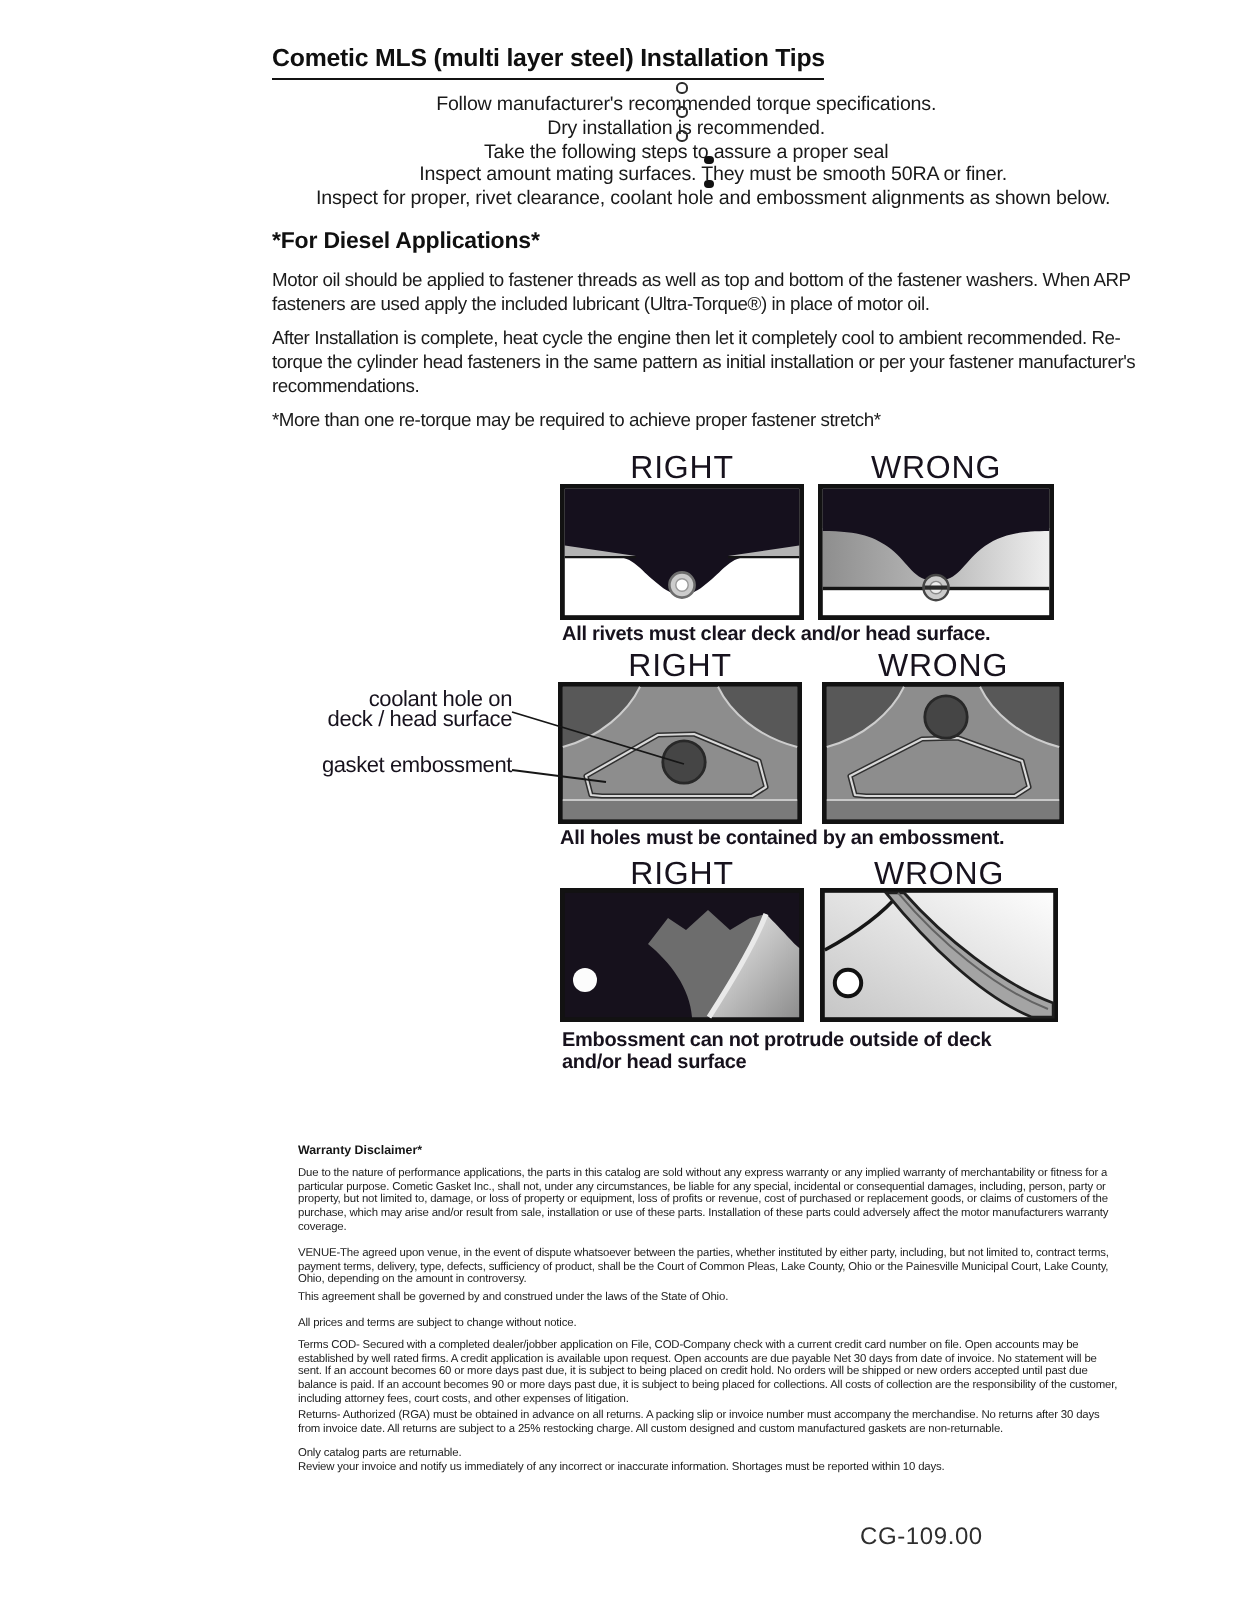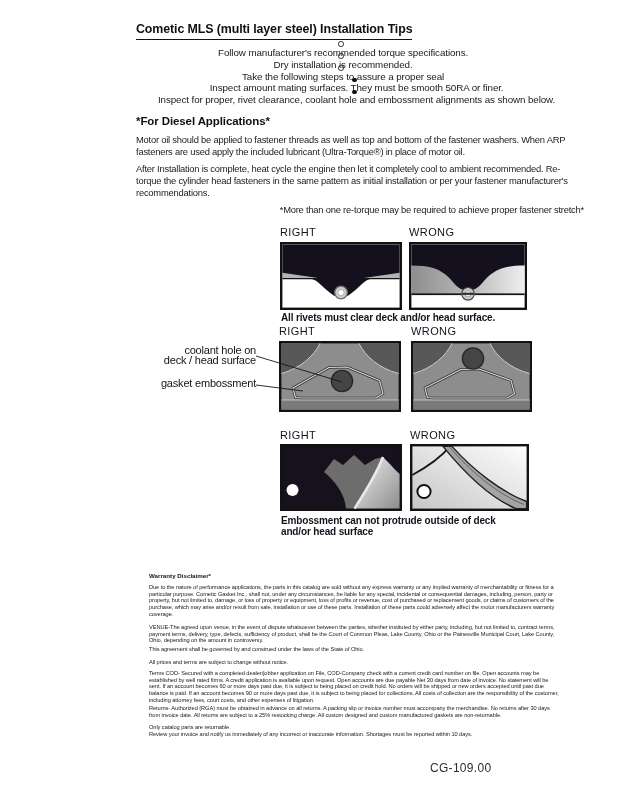--- a/index.html
+++ b/index.html
@@ -9,21 +9,21 @@
   .title{left:92px;top:22px;font-size:12.4px;font-weight:700;color:#101010;
          border-bottom:1.8px solid #131313;padding-bottom:2.5px;line-height:14px;letter-spacing:-0.1px;}
   .bullets{left:87px;top:41px;}
   .b-row{display:flex;align-items:center;height:12.2px;white-space:nowrap;
          font-size:9.8px;letter-spacing:-0.1px;color:#191919;flex-direction:column;}
   .b-row.sub{margin-left:27px;}
   .o-mark{flex:0 0 auto;width:3.6px;height:3.6px;border:1px solid #2c2c2c;border-radius:50%;margin-right:4px;}
   .f-mark{flex:0 0 auto;width:4.2px;height:4.2px;background:#111;border-radius:50%;margin-right:4px;}
   .h2{left:92px;top:115px;font-size:11.5px;font-weight:700;color:#101010;letter-spacing:-0.1px;}
   .para{left:92px;width:448px;font-size:9.4px;line-height:12px;letter-spacing:-0.22px;color:#1b1b1b;margin:0;}
-  .rw-label{font-size:11px;font-weight:500;letter-spacing:0.4px;color:#17121d;}
+  .rw-label{font-size:16px;font-weight:500;letter-spacing:0.4px;color:#17121d;text-align:center;}
   .caption{font-size:10px;font-weight:700;color:#17121d;letter-spacing:-0.15px;line-height:11px;}
   .callout{font-size:11px;color:#17121d;letter-spacing:-0.2px;line-height:10.3px;text-align:right;}
   .panel{display:block;}
   .warranty{left:105px;top:572px;width:412px;}
   .w-head{position:absolute;left:0;top:0;font-size:6.2px;font-weight:700;color:#151515;}
   .w-p{position:absolute;left:0;width:412px;font-size:5.7px;line-height:6.7px;
        letter-spacing:-0.08px;color:#222;margin:0;}
   .footer-code{left:386px;top:761px;font-size:12px;letter-spacing:0.3px;color:#2e2e2e;}
 </style>
 </head>
@@ -52,21 +52,21 @@
     </div>
     <div class="b-row sub">
       <span class="f-mark"></span>
       <span>Inspect for proper, rivet clearance, coolant hole and embossment alignments as shown below.</span>
     </div>
   </div>
 
   <div class="abs h2">*For Diesel Applications*</div>
   <p class="abs para" style="top:134px;">Motor oil should be applied to fastener threads as well as top and bottom of the fastener washers. When ARP fasteners are used apply the included lubricant (Ultra-Torque®) in place of motor oil.</p>
   <p class="abs para" style="top:163px;">After Installation is complete, heat cycle the engine then let it completely cool to ambient recommended. Re-torque the cylinder head fasteners in the same pattern as initial installation or per your fastener manufacturer's recommendations.</p>
-  <p class="abs para" style="top:204px;text-align:right;">*More than one re-torque may be required to achieve proper fastener stretch*</p>
+  <p class="abs para" style="top:204px;">*More than one re-torque may be required to achieve proper fastener stretch*</p>
 
   <div class="abs rw-label" style="left:236px;top:226px;width:122px;">RIGHT</div>
   <div class="abs rw-label" style="left:365px;top:226px;width:118px;">WRONG</div>
 
   <svg class="abs panel" style="left:236px;top:242px;" width="122" height="68" viewBox="0 0 122 68">
     <rect width="122" height="68" fill="#121212"></rect>
     <rect x="2.4" y="2.4" width="117.2" height="63.2" fill="#ffffff"></rect>
     <path d="M2.4,2.4 H119.6 V36 H97 C86,36 83,41.5 76,47.5 C70,52.5 67.5,55 61,55 C54.5,55 52,52.5 46,47.5 C39,41.5 36,36 25,36 H2.4 Z" fill="#15101d"></path>
     <polygon points="2.4,30.8 38,36 2.4,36" fill="#b4b4b4"></polygon>
     <polygon points="119.6,30.8 84,36 119.6,36" fill="#b4b4b4"></polygon>
@@ -131,20 +131,21 @@
     <path d="M16.5,56.5 L14,47 L50,28.5 L68,28 L100,39.5 L103.5,52.5 L96.5,57 L22,57 Z" fill="none" stroke="#303030" stroke-width="2.6" stroke-linejoin="round"></path>
     <path d="M16.5,56.5 L14,47 L50,28.5 L68,28 L100,39.5 L103.5,52.5 L96.5,57 L22,57 Z" fill="none" stroke="#d9d9d9" stroke-width="1.1" stroke-linejoin="round"></path>
     <circle cx="62" cy="17.5" r="10.6" fill="#454545" stroke="#282828" stroke-width="1.4"></circle>
   </svg>
 
   <svg class="abs" style="left:205px;top:349px;" width="100" height="46" viewBox="0 0 100 46">
     <line x1="7" y1="7" x2="93" y2="33" stroke="#161616" stroke-width="0.9"></line>
     <line x1="7" y1="36" x2="54" y2="42" stroke="#161616" stroke-width="0.9"></line>
   </svg>
 
+  <div class="abs caption" style="left:236px;top:414px;">All holes must be contained by an embossment.</div>
 
   <div class="abs rw-label" style="left:236px;top:429px;width:122px;">RIGHT</div>
   <div class="abs rw-label" style="left:366px;top:429px;width:119px;">WRONG</div>
 
   <svg class="abs panel" style="left:236px;top:444px;" width="122" height="67" viewBox="0 0 122 67">
     <defs>
       <linearGradient id="g3r" x1="0" y1="0" x2="1" y2="1">
         <stop offset="0" stop-color="#f2f2f2"></stop>
           <stop offset="1" stop-color="#8d8d8d"></stop>
       </linearGradient>

